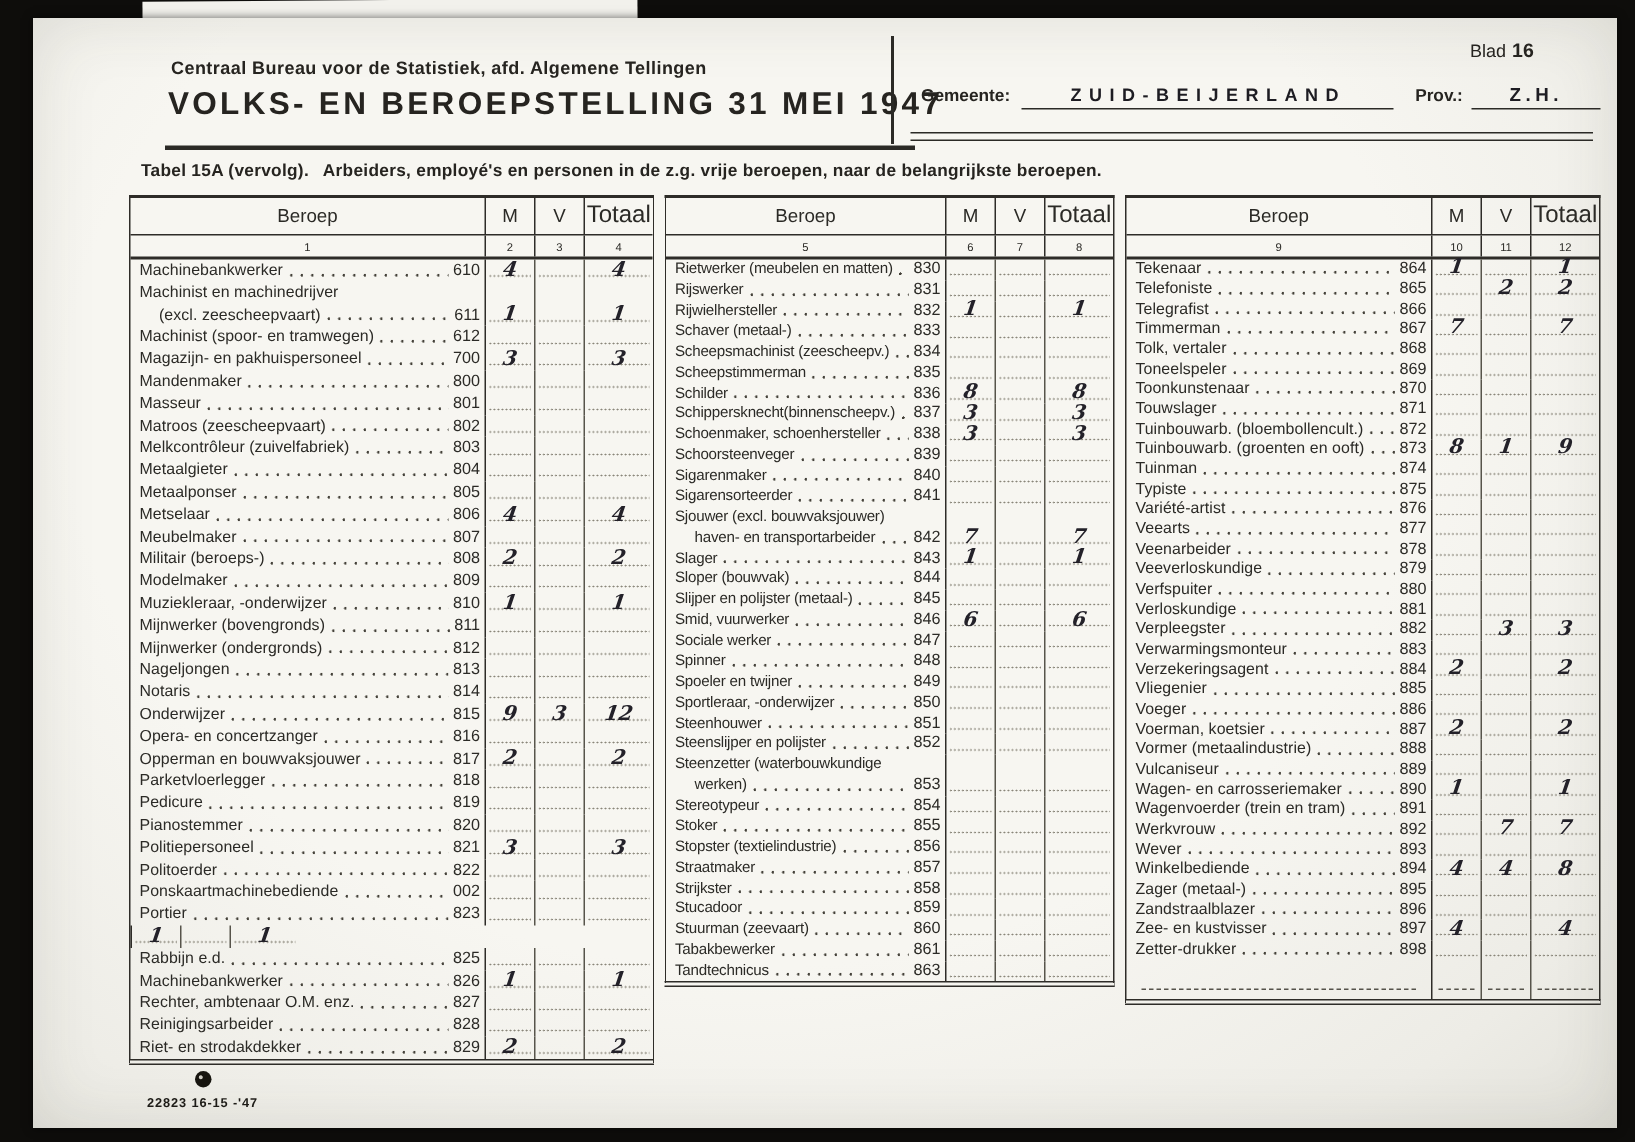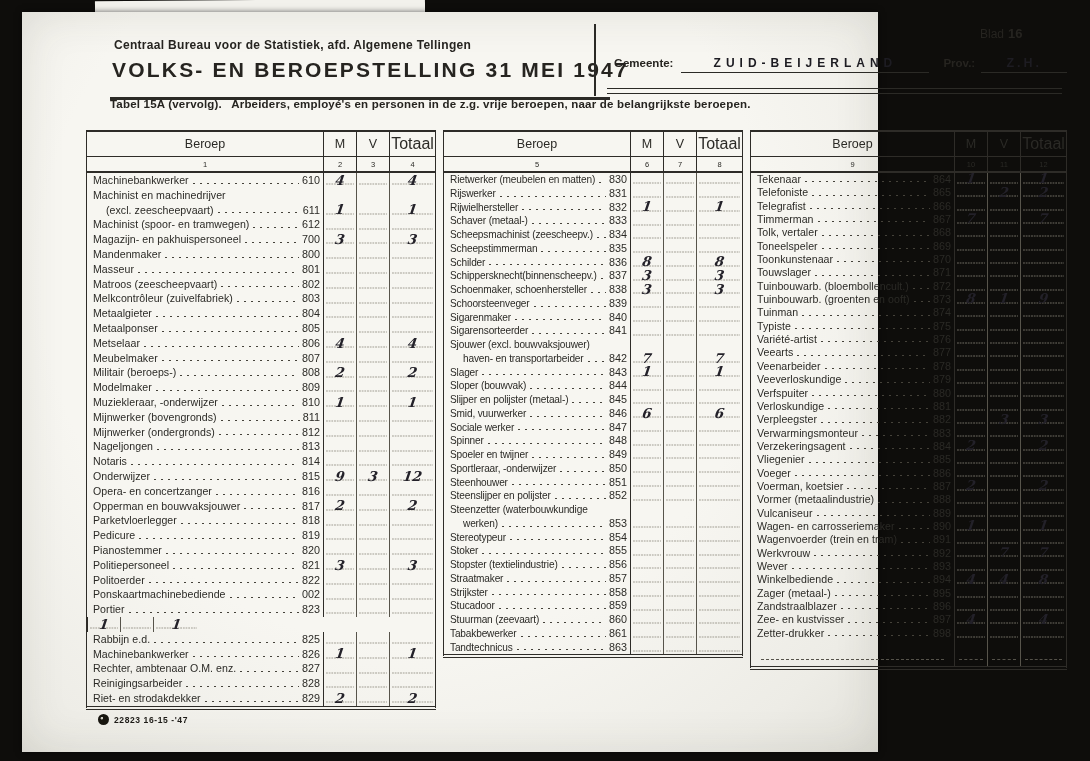--- a/index.html
+++ b/index.html
@@ -8,21 +8,21 @@
     background:#0e0d0b;
     font-family:"Liberation Sans", sans-serif;
     -webkit-font-smoothing:antialiased;
   }
   .scan{position:absolute;inset:0;}
   .sliver{
     position:absolute;left:95px;top:0;width:330px;height:15px;
     background:#f2f1ec;transform:rotate(-.4deg);
   }
   .paper{
-    position:absolute;left:22px;top:12px;width:856px;height:740px;
+    position:absolute;left:22px;top:12px;width:1056px;height:740px;
     background:radial-gradient(ellipse at 45% 35%, #f7f6f1 55%, #edece6 85%, #e3e2db 100%);
     box-shadow:inset 0 0 45px rgba(60,55,40,.12), 0 0 6px rgba(0,0,0,.6);
     color:#262420;
   }
   
   .hdr-org{position:absolute;left:92px;top:26px;font-size:12px;font-weight:bold;letter-spacing:.3px;}
   .hdr-title{position:absolute;left:90px;top:46px;font-size:21px;font-weight:bold;letter-spacing:2.2px;white-space:nowrap;}
   .title-rule{position:absolute;left:88px;top:85px;width:500px;height:2.5px;background:#2b2a26;}
   .hdr-vline{position:absolute;left:572px;top:12px;width:2px;height:72px;background:#2b2a26;}
   .blad{position:absolute;left:958px;top:14px;font-size:12px;}
@@ -35,21 +35,21 @@
     font-size:12px;letter-spacing:5px;color:#1d1c22;font-weight:bold;
   }
   .plabel{margin-left:14px;}
   .pvalue{
     display:inline-block;width:86px;margin-left:6px;text-align:center;
     border-bottom:1.5px solid #2b2a26;padding-bottom:2px;
     font-size:12.5px;letter-spacing:3px;color:#1d1c22;font-weight:bold;
   }
   .right-dbl{position:absolute;left:585px;top:76px;width:455px;height:4px;
     border-top:1.5px solid #2b2a26;border-bottom:1.5px solid #2b2a26;}
-  .caption{position:absolute;left:72px;top:86px;font-size:11.5px;white-space:nowrap;margin-left:16px;}
+  .caption{position:absolute;left:72px;top:96px;font-size:11.5px;white-space:nowrap;}
   .cap-b,.cap-t{font-weight:bold;letter-spacing:.2px;}
   .cap-t{margin-left:6px;}
   
   .tables{position:absolute;left:64px;top:118px;display:flex;gap:7px;align-items:flex-start;}
   .panel{
     border:1.5px solid #2e2c28;border-top-width:2px;
     border-bottom:4px double #2e2c28;
     display:flex;flex-direction:column;background:transparent;
   }
   .panel[data-panel="0"]{--rh:14.8px;width:348px;}
@@ -91,21 +91,21 @@
   }
   .val{
     position:absolute;left:0;right:0;bottom:.5px;text-align:center;
     font-family:"DejaVu Serif", serif;font-style:italic;font-weight:bold;
     font-size:13.5px;line-height:1;color:#232129;
     transform:skewX(-8deg);
   }
   .dashline{position:absolute;left:4px;right:4px;bottom:6px;border-bottom:1.6px dashed #55524a;}
   .label-cell .dashline{left:10px;right:10px;}
   
-  .footer{position:absolute;left:76px;top:702px;display:flex;align-items:center;gap:5px;}
+  .footer{position:absolute;left:76px;top:702px;display:flex;align-items:center;gap:5px;flex-direction:column;}
   .mark{
     width:11px;height:11px;border-radius:50%;
     background:radial-gradient(circle at 35% 38%, #cfcdc4 1px, #17150f 1.6px);
   }
   .fcode{font-size:8.5px;font-weight:bold;letter-spacing:.6px;color:#1d1b17;}
 </style>
 </head>
 <body>
 
 <div class="scan">

